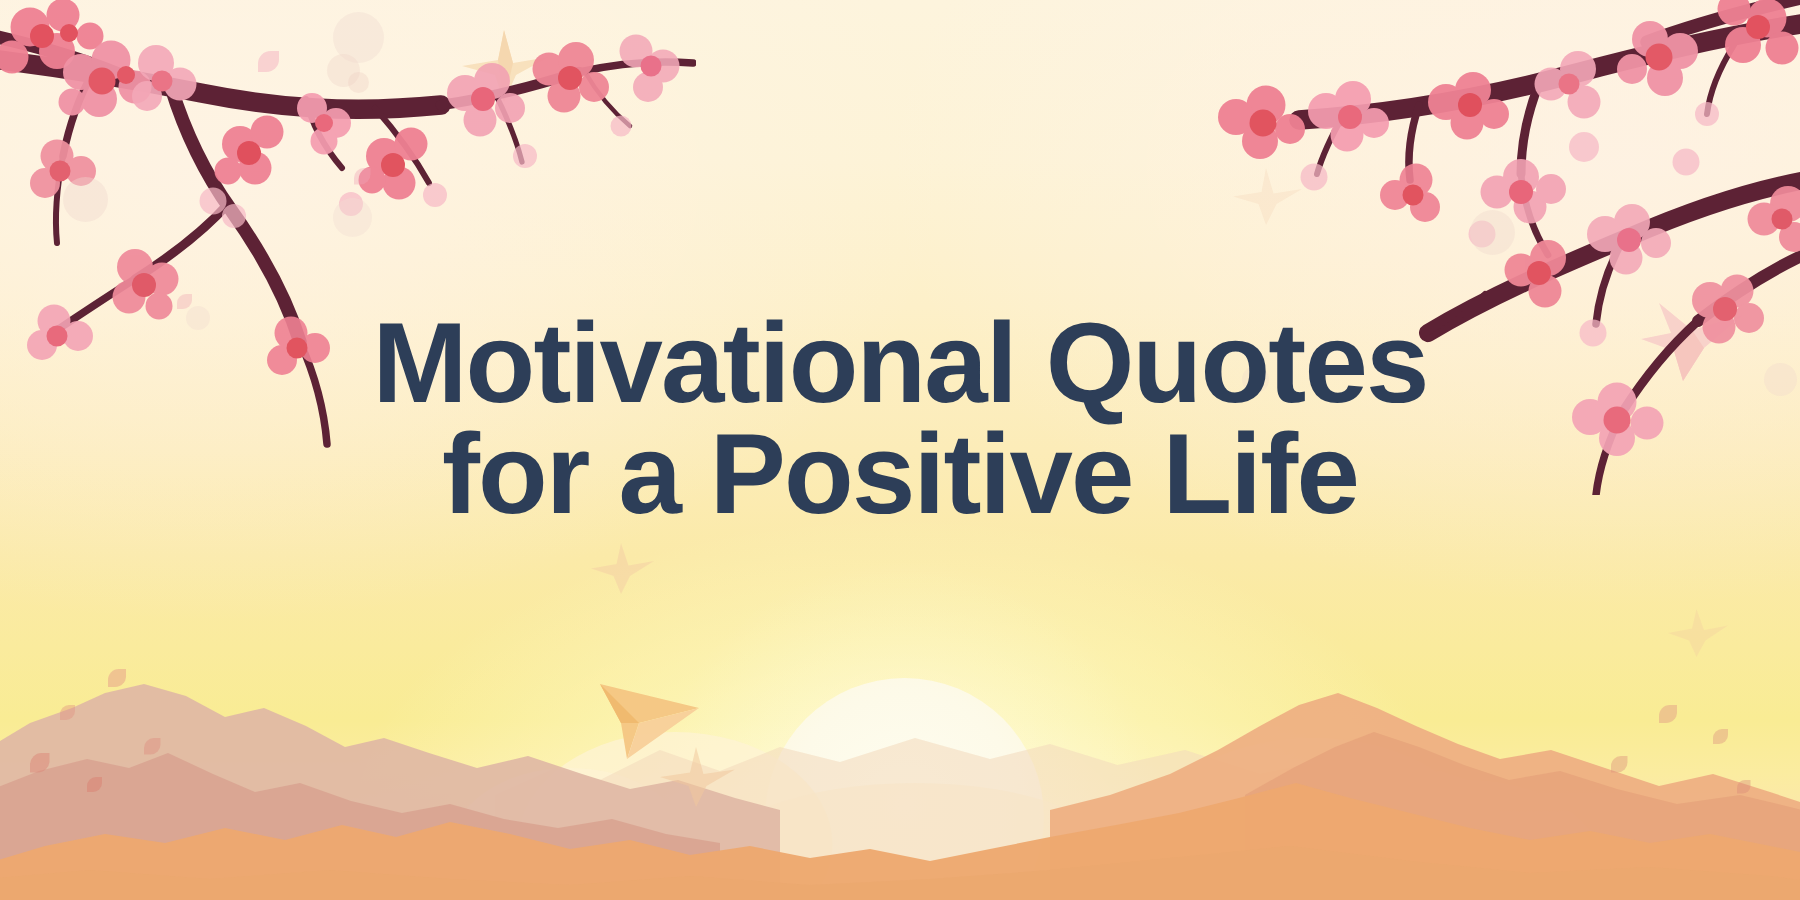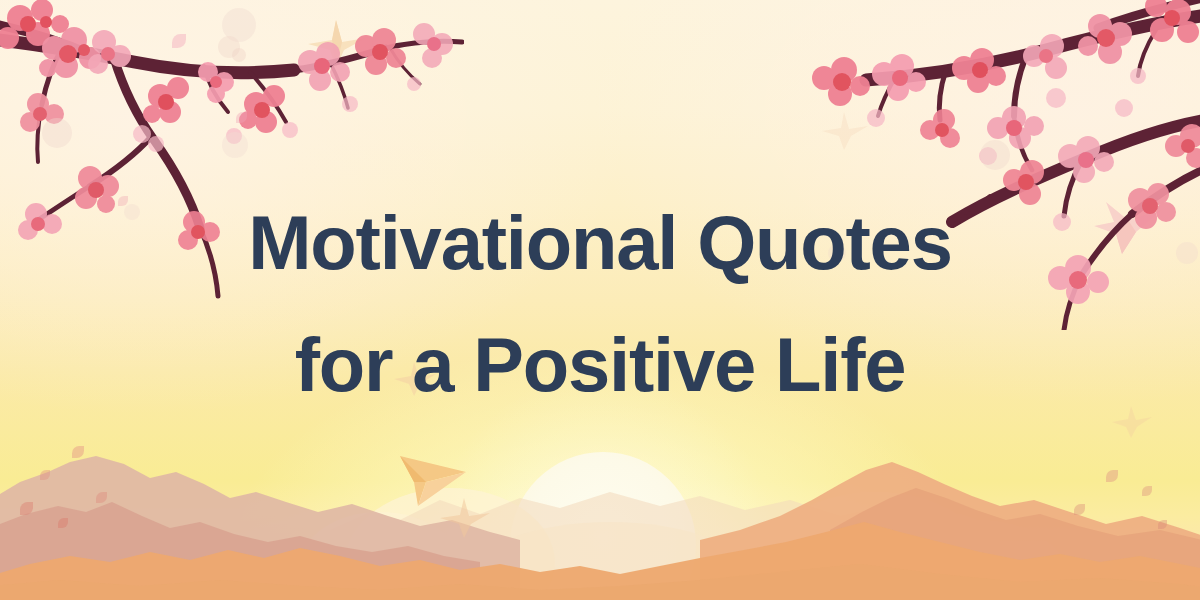--- a/index.html
+++ b/index.html
@@ -73,21 +73,21 @@
   }
   .title-line{
     display:block;
     color:#2d3e58;
     font-family:"Liberation Sans",sans-serif;
     font-weight:bold;
     font-size:76px;
     letter-spacing:-1.2px;
     white-space:nowrap;
   }
-  .title-line.l2{font-size:76px;margin-top:48px;}
+  .title-line.l2{font-size:76px;}
 
   
   .bird{position:absolute;}
   .b1{left:306px;top:18px;width:62px;height:52px;opacity:.78;}
   .b2{left:820px;top:110px;width:50px;height:42px;opacity:.55;}
   .b3{left:1092px;top:196px;width:74px;height:62px;opacity:.85;}
   .b4{left:392px;top:360px;width:46px;height:38px;opacity:.62;}
   .b5{left:396px;top:452px;width:72px;height:58px;opacity:.95;}
   .b6{left:438px;top:496px;width:54px;height:44px;opacity:.7;}
   .b7{left:1110px;top:404px;width:44px;height:36px;opacity:.5;}

